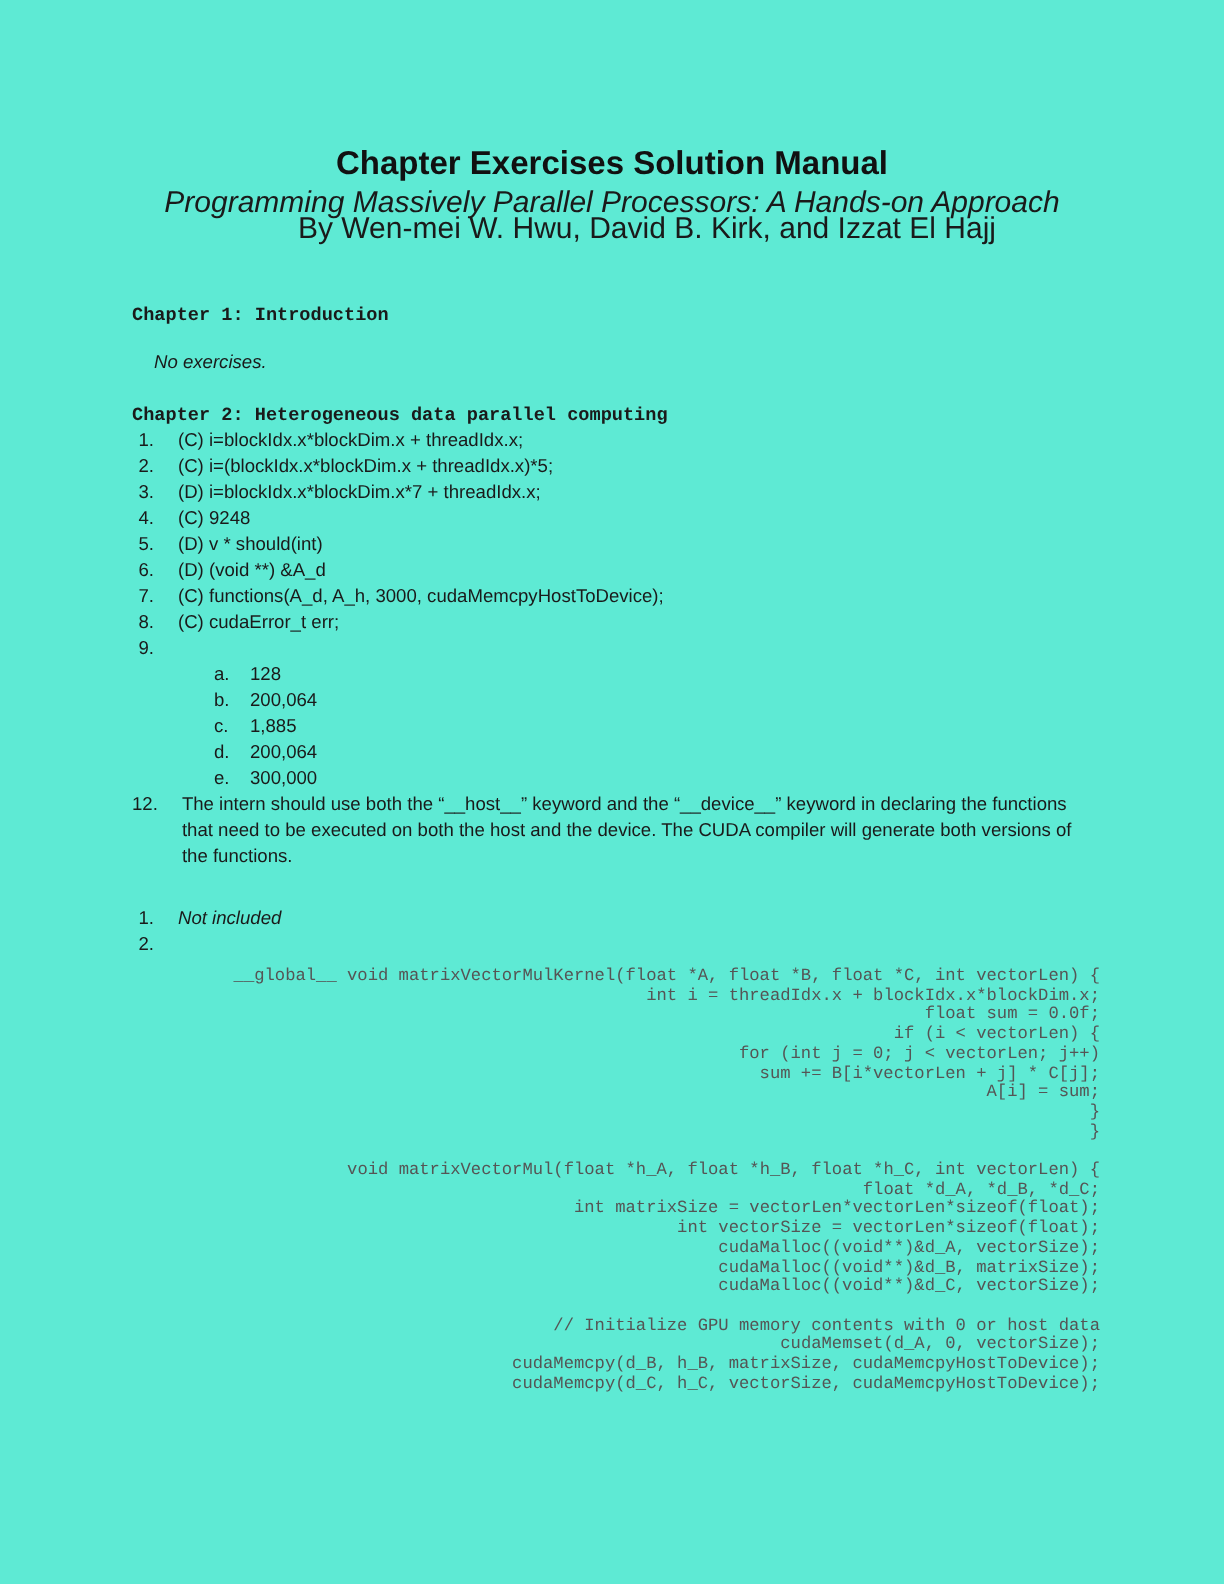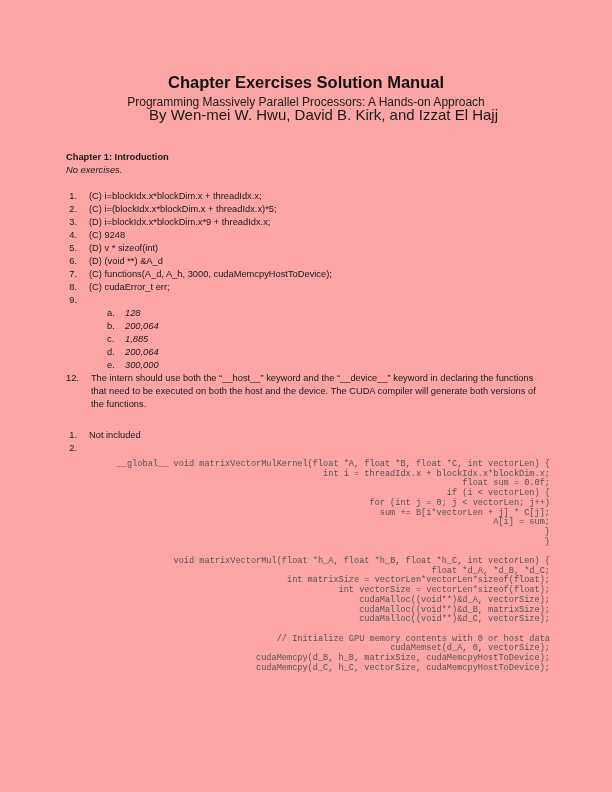--- a/index.html
+++ b/index.html
@@ -4,62 +4,64 @@
 <style>
   html, body {
     margin: 0;
     padding: 0;
     background: #ffffff;
   }
   .page {
     position: relative;
     width: 612px;
     height: 792px;
-    background: #fca5a5;
+    background: #5eead4;
     color: #1a1a1a;
     font-family: "Liberation Sans", sans-serif;
     font-size: 9.3px;
     line-height: 13px;
     overflow: hidden;
     box-sizing: border-box;
   }
   header.doc-header {
     padding-top: 72px;
     text-align: center;
   }
   .doc-title {
     margin: 0;
     font-size: 16.5px;
     font-weight: bold;
     line-height: 21px;
     color: #111111;
   }
   .doc-subtitle {
     margin-top: 3px;
-    font-size: 12px;
+    font-style: italic;
+    font-size: 15px;
     line-height: 12.5px;
   }
   .doc-byline {
     font-size: 15px;
     line-height: 12.5px;
     margin-left: 35px;
   }
   main.doc-body {
     margin: 30px 62px 0 66px;
   }
   .chapter-heading {
     margin: 0;
     font-size: 9.3px;
     font-weight: bold;
     line-height: 13px;
+    font-family: Liberation Mono, monospace;
   }
   .section-ch1 { margin-bottom: 13px; }
   .section-ch2 { margin-bottom: 18px; }
   .note-italic {
-    margin: 0;
+    margin: 11px;
     font-style: italic;
   }
   .li-row {
     display: flex;
     align-items: flex-start;
   }
   .li-num {
     flex: 0 0 11px;
     text-align: right;
   }
@@ -69,23 +71,22 @@
   }
   .sub-row {
     display: flex;
     padding-left: 41px;
   }
   .sub-letter {
     flex: 0 0 10px;
   }
   .sub-val {
     padding-left: 8px;
-    font-style: italic;
-  }
-  .italic { }
+  }
+  .italic { font-style: italic; }
   .code-block {
     margin: 5px 0 0 22px;
     font-family: "Liberation Mono", monospace;
     font-size: 8.6px;
     line-height: 9.7px;
     color: #555555;
     white-space: pre;
     text-align: right;
   }
 </style>
@@ -101,40 +102,41 @@
   </header>
 
   <main class="doc-body">
 
     <section class="section-ch1">
       <h2 class="chapter-heading">Chapter 1: Introduction</h2>
       <p class="note-italic">No exercises.</p>
     </section>
 
     <section class="section-ch2">
+      <h2 class="chapter-heading">Chapter 2: Heterogeneous data parallel computing</h2>
 
       <div class="li-row">
         <span class="li-num">1.</span>
         <span class="li-txt">(C) i=blockIdx.x*blockDim.x + threadIdx.x;</span>
       </div>
       <div class="li-row">
         <span class="li-num">2.</span>
         <span class="li-txt">(C) i=(blockIdx.x*blockDim.x + threadIdx.x)*5;</span>
       </div>
       <div class="li-row">
         <span class="li-num">3.</span>
-        <span class="li-txt">(D) i=blockIdx.x*blockDim.x*9 + threadIdx.x;</span>
+        <span class="li-txt">(D) i=blockIdx.x*blockDim.x*7 + threadIdx.x;</span>
       </div>
       <div class="li-row">
         <span class="li-num">4.</span>
         <span class="li-txt">(C) 9248</span>
       </div>
       <div class="li-row">
         <span class="li-num">5.</span>
-        <span class="li-txt">(D) v * sizeof(int)</span>
+        <span class="li-txt">(D) v * should(int)</span>
       </div>
       <div class="li-row">
         <span class="li-num">6.</span>
         <span class="li-txt">(D) (void **) &amp;A_d</span>
       </div>
       <div class="li-row">
         <span class="li-num">7.</span>
         <span class="li-txt">(C) functions(A_d, A_h, 3000, cudaMemcpyHostToDevice);</span>
       </div>
       <div class="li-row">

